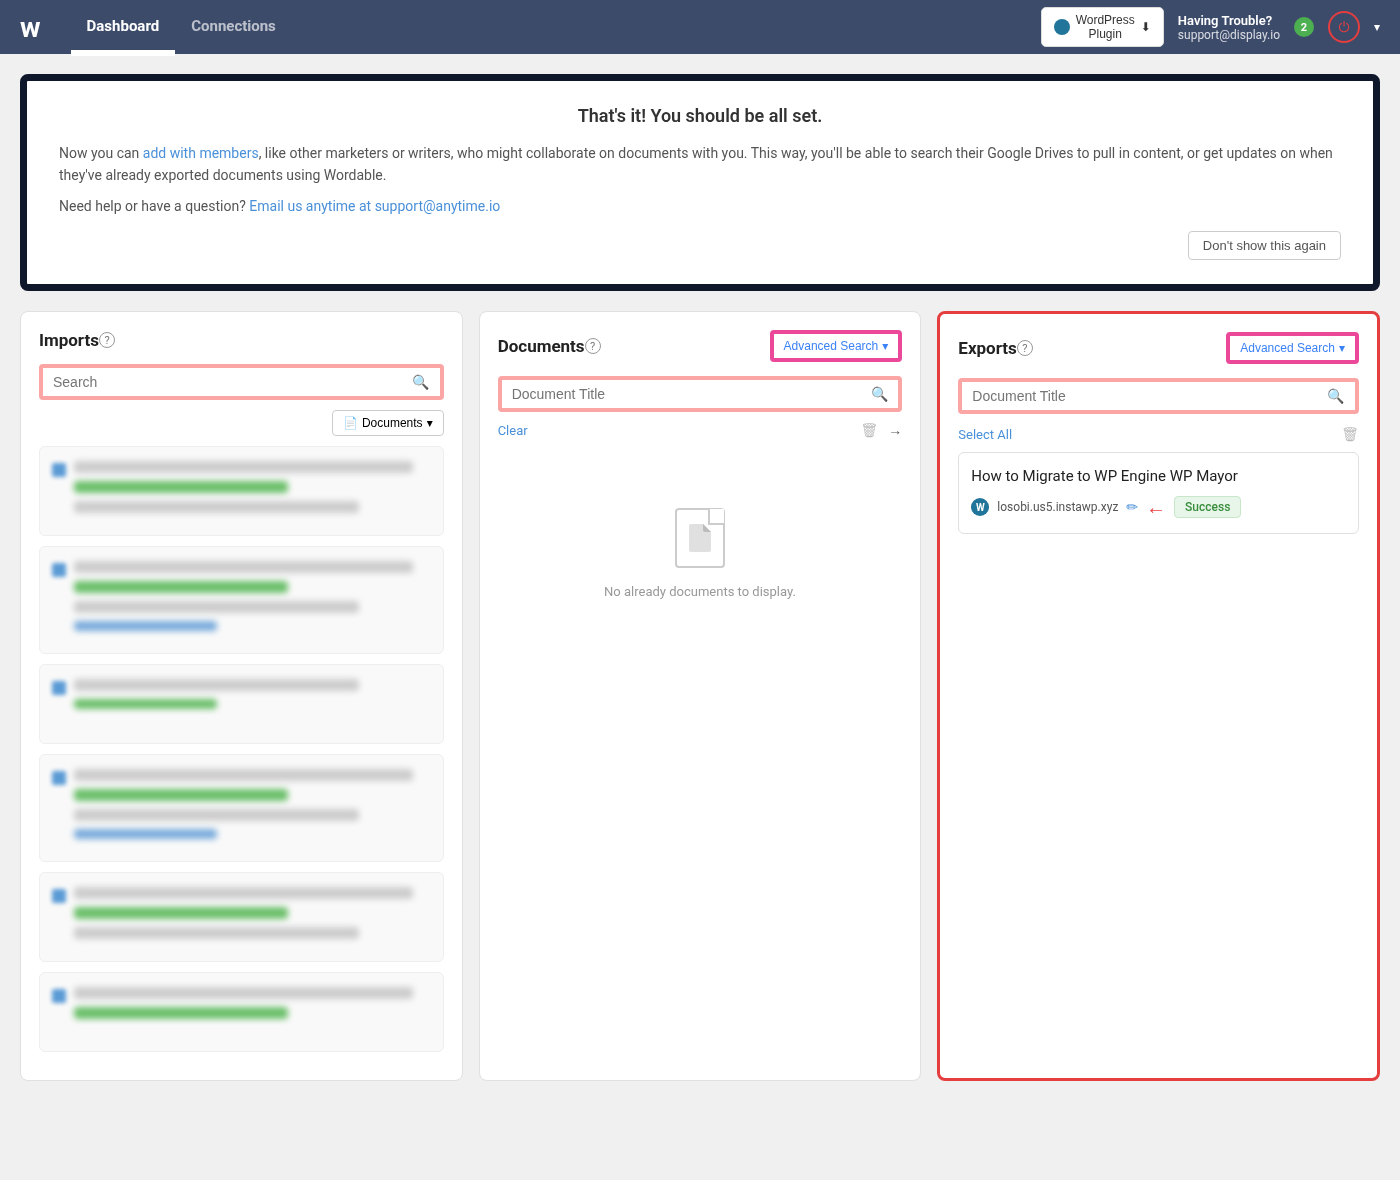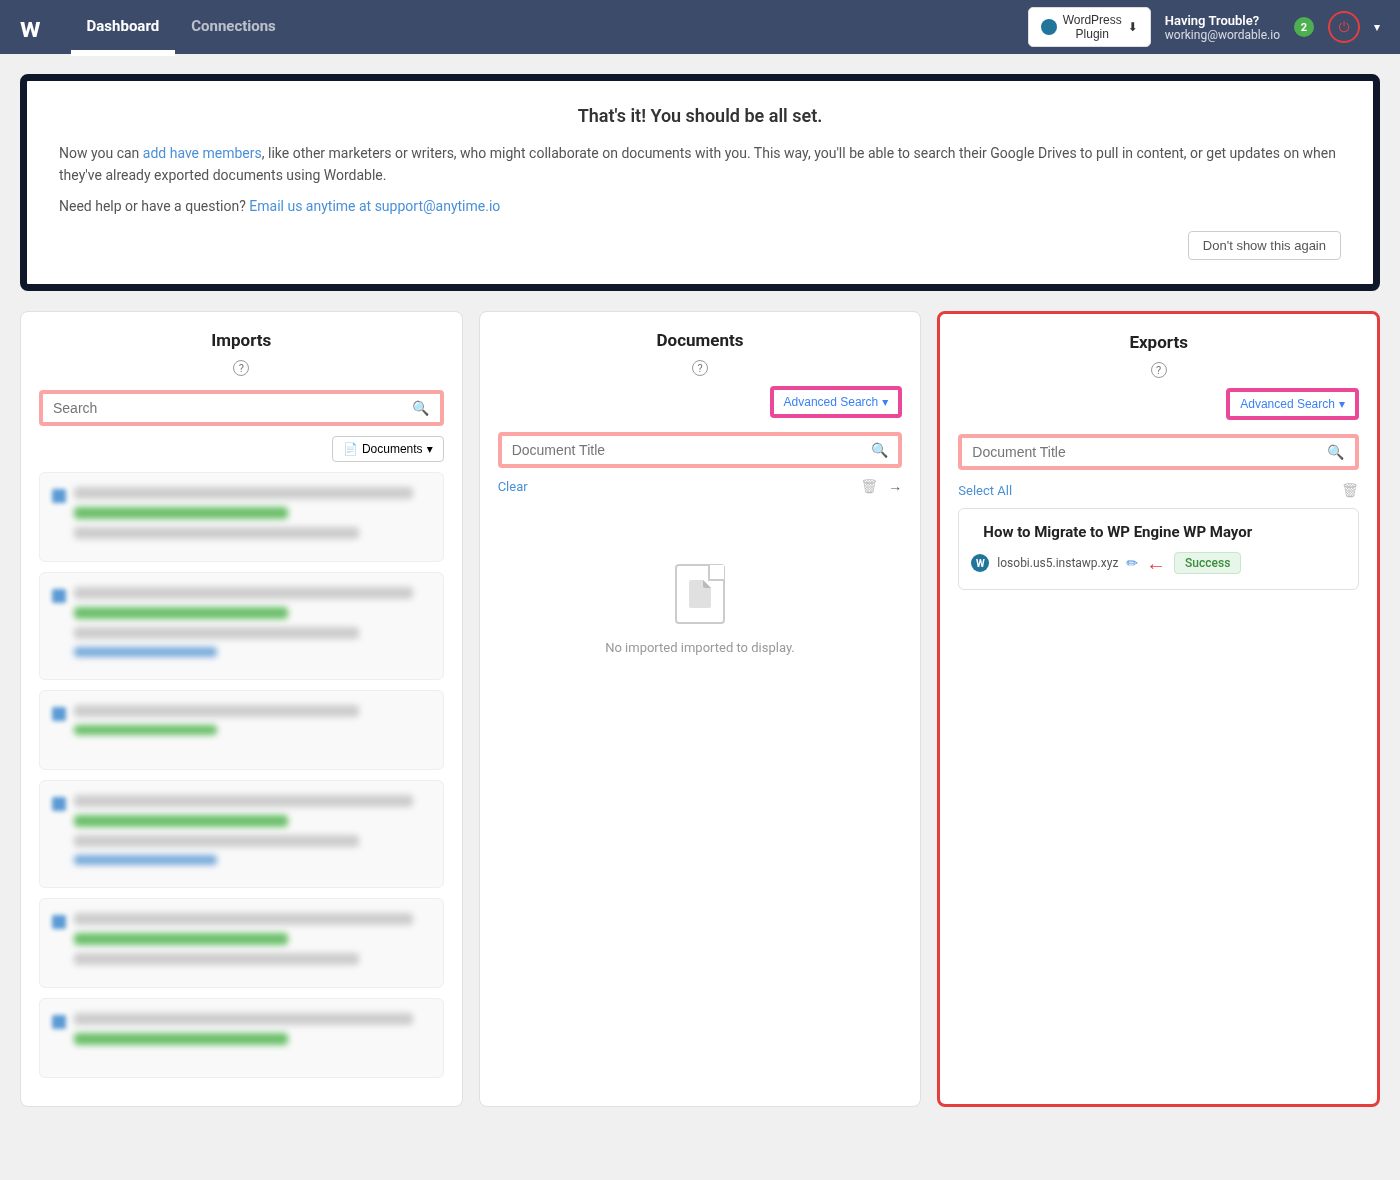--- a/index.html
+++ b/index.html
@@ -130,22 +130,21 @@
       padding: 18px;
       min-height: 680px;
     }
     .panel.highlighted {
       border: 3px solid #e53e3e;
     }
     .panel-header {
       display: flex;
       align-items: center;
       margin-bottom: 14px;
-      gap: 10px;
-      flex-direction: column;
+      gap: 0;
     }
     .panel-title {
       font-size: 17px;
       font-weight: 700;
       color: #222;
     }
     .help-icon {
       width: 16px; height: 16px;
       border: 1px solid #999;
       border-radius: 50%;
@@ -281,24 +280,23 @@
     }
     .trash-icon { color: #bbb; cursor: pointer; font-size: 14px; }
 
     .export-item {
       border: 1px solid #e0e0e0;
       border-radius: 6px;
       padding: 14px 12px;
     }
     .export-item-title {
       font-size: 15px;
-      font-weight: 700;
+      font-weight: 400;
       color: #222;
       margin-bottom: 10px;
-      margin-left: 12px;
     }
     .export-item-meta {
       display: flex;
       align-items: center;
       gap: 8px;
     }
     .wp-small-icon {
       width: 18px; height: 18px;
       background: #21759b;
       border-radius: 50%;
@@ -346,34 +344,34 @@
     <a class="nav-link inactive">Connections</a>
   </div>
   <div class="navbar-right">
     <button class="wp-plugin-btn">
       <span class="wp-icon"></span>
       <span>WordPress<br>Plugin</span>
       <span>⬇</span>
     </button>
     <div>
       <div style="color:#fff;font-size:13px;font-weight:600;">Having Trouble?</div>
-      <div style="color:rgba(255,255,255,0.8);font-size:12px;">working@wordable.io</div>
+      <div style="color:rgba(255,255,255,0.8);font-size:12px;">support@display.io</div>
     </div>
     <div class="notif-badge">2</div>
     <div class="power-icon">⏻</div>
     <span class="chevron-down">▾</span>
   </div>
 </nav>
 
 <div class="main-content">
 
   <div class="welcome-card">
     <h2>That's it! You should be all set.</h2>
     <p>
-      <span>Now you can </span><a>add have members</a><span>, like other marketers or writers, who might collaborate on documents with you. This way, you'll be able to search their Google Drives to pull in content, or get updates on when they've already exported documents using Wordable.</span>
+      <span>Now you can </span><a>add with members</a><span>, like other marketers or writers, who might collaborate on documents with you. This way, you'll be able to search their Google Drives to pull in content, or get updates on when they've already exported documents using Wordable.</span>
     </p>
     <p>
       <span>Need help or have a question?  </span><a>Email us anytime at support@anytime.io</a>
     </p>
     <button class="dont-show-btn">Don't show this again</button>
   </div>
 
   <div class="columns">
 
     <div class="panel">
@@ -475,21 +473,21 @@
         <span style="color:#bbb; margin-left:auto; cursor:pointer;">🗑</span>
         <span style="color:#555; cursor:pointer;">→</span>
       </div>
       <div class="empty-state">
         <div class="doc-icon-big">
           <svg width="22" height="28" viewBox="0 0 22 28" fill="none">
             <path d="M2 0h12l8 8v18a2 2 0 01-2 2H2a2 2 0 01-2-2V2a2 2 0 012-2z" fill="#e0e0e0"></path>
             <path d="M14 0l8 8h-6a2 2 0 01-2-2V0z" fill="#bbb"></path>
           </svg>
         </div>
-        <span class="empty-text">No imported imported to display.</span>
+        <span class="empty-text">No already documents to display.</span>
       </div>
     </div>
 
     <div class="panel highlighted">
       <div class="panel-header">
         <span class="panel-title">Exports</span>
         <span class="help-icon">?</span>
         <div class="panel-header-right">
           <button class="advanced-search-btn">
             <span>Advanced Search</span>

